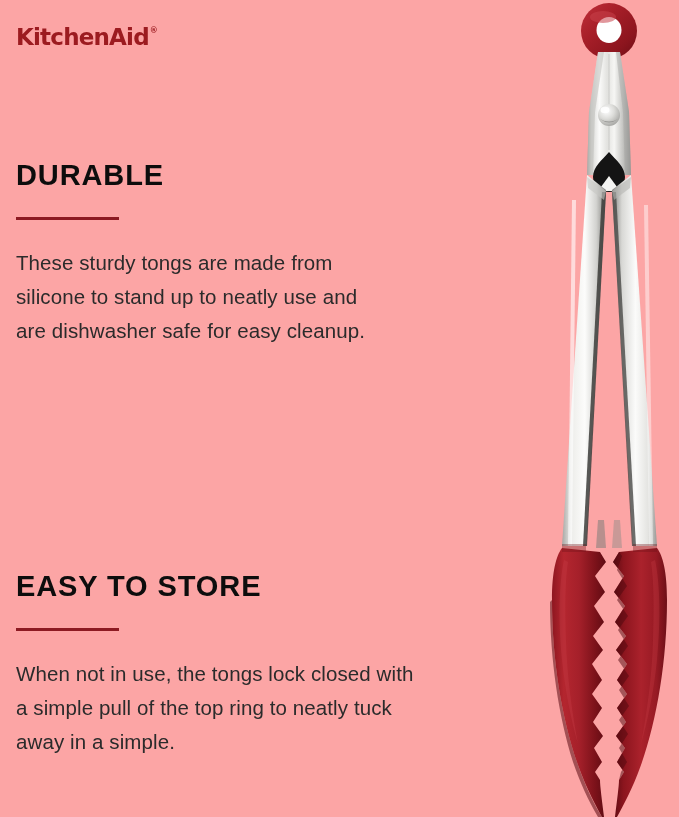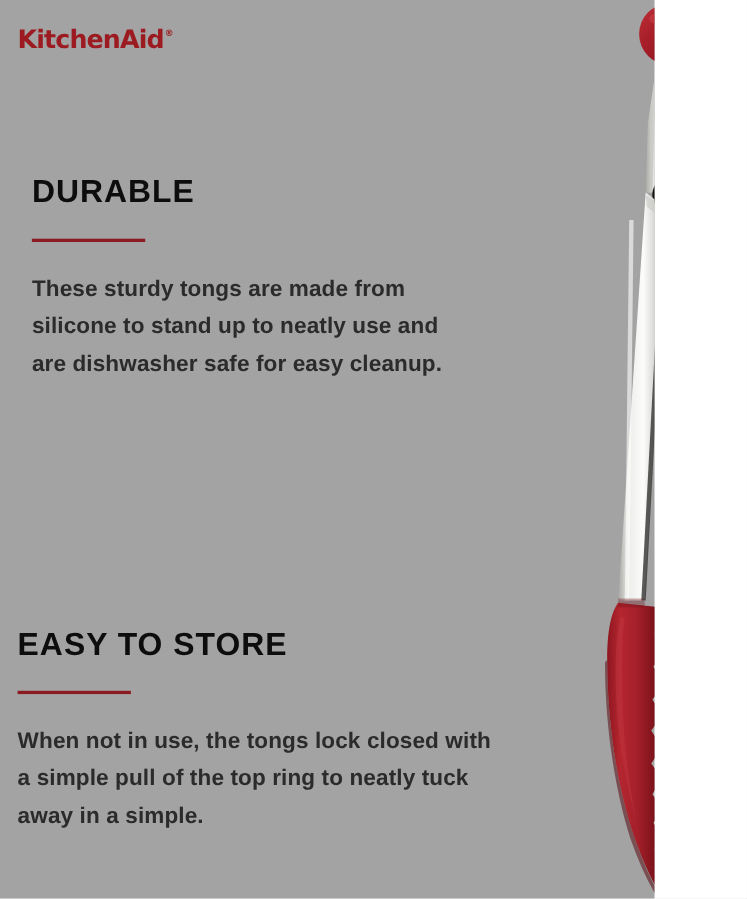--- a/index.html
+++ b/index.html
@@ -7,23 +7,23 @@
     margin: 0;
     padding: 0;
     background: #ffffff;
   }
   body {
     font-family: "Liberation Sans", sans-serif;
     -webkit-font-smoothing: antialiased;
   }
   #page {
     position: relative;
-    width: 595px;
+    width: 679px;
     height: 817px;
-    background: #a3a3a3;
+    background: #fca5a5;
     overflow: hidden;
   }
 
   
   #brand-logo {
     position: absolute;
     left: 16px;
     top: 26px;
     display: flex;
     align-items: flex-start;
@@ -46,21 +46,21 @@
     margin-top: 1px;
     line-height: 1;
   }
 
   
   .feature-block {
     position: absolute;
     left: 16px;
     width: 510px;
   }
-  #feature-durable { top: 160px; margin-left: 13px; }
+  #feature-durable { top: 160px; }
   #feature-store   { top: 524px; margin-top: 47px; }
 
   .feature-heading {
     font-family: "Liberation Sans", sans-serif;
     font-size: 29px;
     font-weight: bold;
     color: #0d0d0d;
     letter-spacing: 0.9px;
     line-height: 1.05;
     margin: 0;
@@ -75,21 +75,21 @@
   }
   .feature-body {
     font-family: "Liberation Sans", sans-serif;
     font-size: 20.5px;
     font-weight: 400;
     color: #2b2b2b;
     line-height: 34px;
     margin: 0;
     letter-spacing: 0.1px;
   }
-  .feature-body .line { display: block; white-space: nowrap; font-weight: bold; }
+  .feature-body .line { display: block; white-space: nowrap; }
 
   
   #product-image {
     position: absolute;
     left: 538px;
     top: 0;
     width: 141px;
     height: 817px;
   }
   #product-image svg { display: block; }

